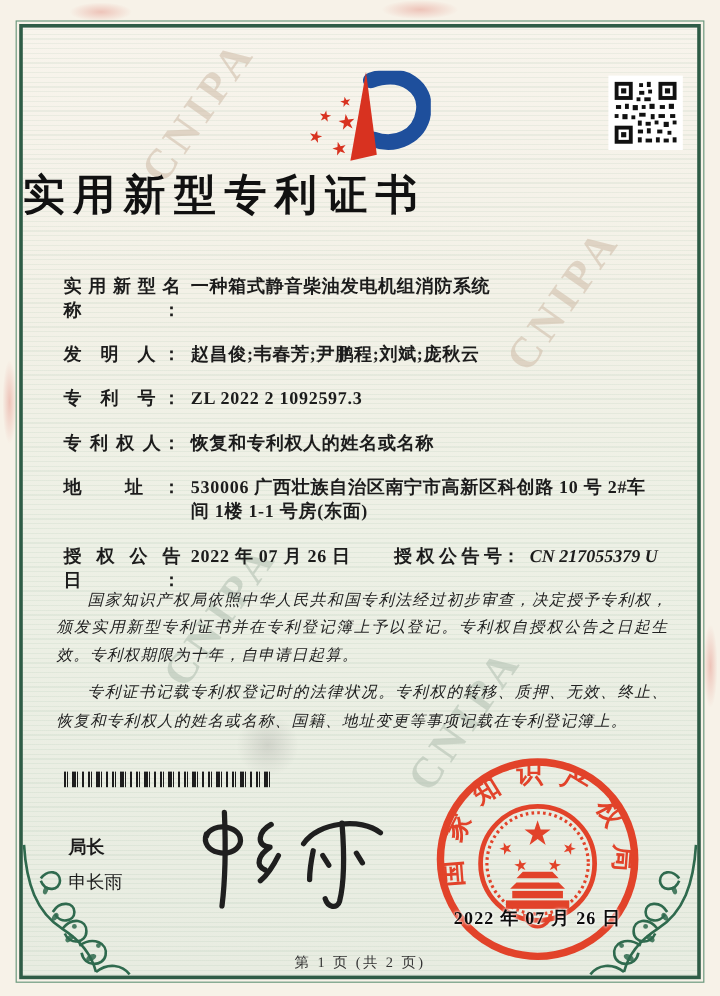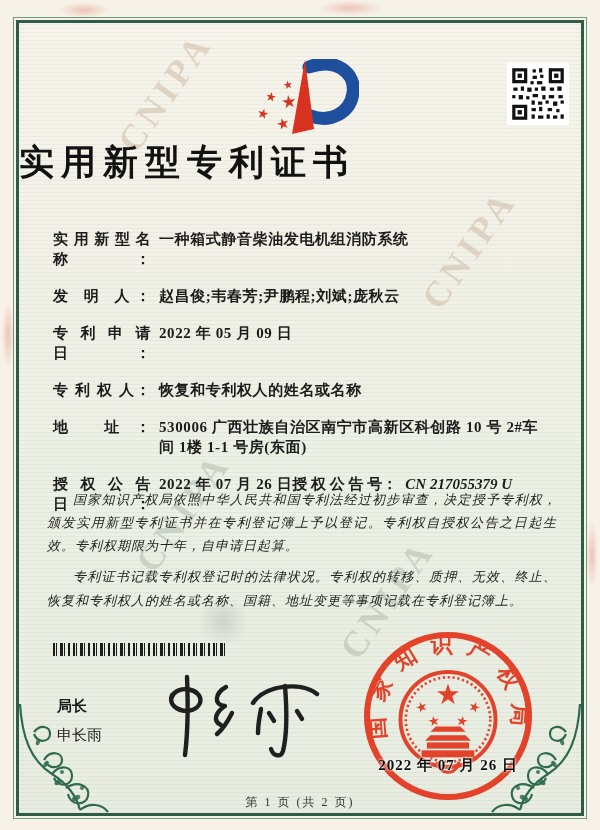--- a/index.html
+++ b/index.html
@@ -38,21 +38,21 @@
   .title{
     position:absolute;left:0;right:0;top:116px;margin:0;text-align:left;
     font-size:35px;font-weight:700;letter-spacing:7px;color:#111;z-index:2;
   }
 
   .fields{position:absolute;left:34px;right:28px;top:206px;z-index:2;font-size:15px;font-weight:700;}
   .frow{display:flex;align-items:flex-start;margin-bottom:17px;line-height:20px;}
   .flabel{flex:0 0 98px;text-align:justify;text-align-last:justify;letter-spacing:0.5px;}
   .fvalue{margin-left:8px;letter-spacing:0.6px;}
   .fvalue.addr{max-width:388px;}
-  .flabel2{white-space:nowrap;}
+  .flabel2{margin-left:36px;white-space:nowrap;}
   .fvalue2{margin-left:8px;white-space:nowrap;font-style:italic;}
 
   .paras{position:absolute;left:28px;right:24px;top:465px;z-index:2;}
   .paras p{
     margin:0 0 8px 0;font-size:13px;line-height:1.78;text-align:justify;
     text-indent:2em;letter-spacing:1px;font-style:italic;color:#222;
   }
 
   .barcode{
     position:absolute;left:34px;top:620px;width:172px;height:13px;z-index:2;
@@ -178,22 +178,22 @@
     <div class="fields">
       <div class="frow">
         <span class="flabel">实用新型名称：</span>
         <span class="fvalue">一种箱式静音柴油发电机组消防系统</span>
       </div>
       <div class="frow">
         <span class="flabel">发 明 人：</span>
         <span class="fvalue">赵昌俊;韦春芳;尹鹏程;刘斌;庞秋云</span>
       </div>
       <div class="frow">
-        <span class="flabel">专 利 申 请 日：</span>
-        <span class="fvalue">2022 年 05 月 09 日</span>
+        <span class="flabel">专 利 号：</span>
+        <span class="fvalue">ZL 2022 2 1092597.3</span>
       </div>
       <div class="frow">
         <span class="flabel">专 利 权 人：</span>
         <span class="fvalue">恢复和专利权人的姓名或名称</span>
       </div>
       <div class="frow">
         <span class="flabel">地 址：</span>
         <span class="fvalue addr">530006 广西壮族自治区南宁市高新区科创路 10 号 2#车间 1楼 1-1 号房(东面)</span>
       </div>
       <div class="frow">

